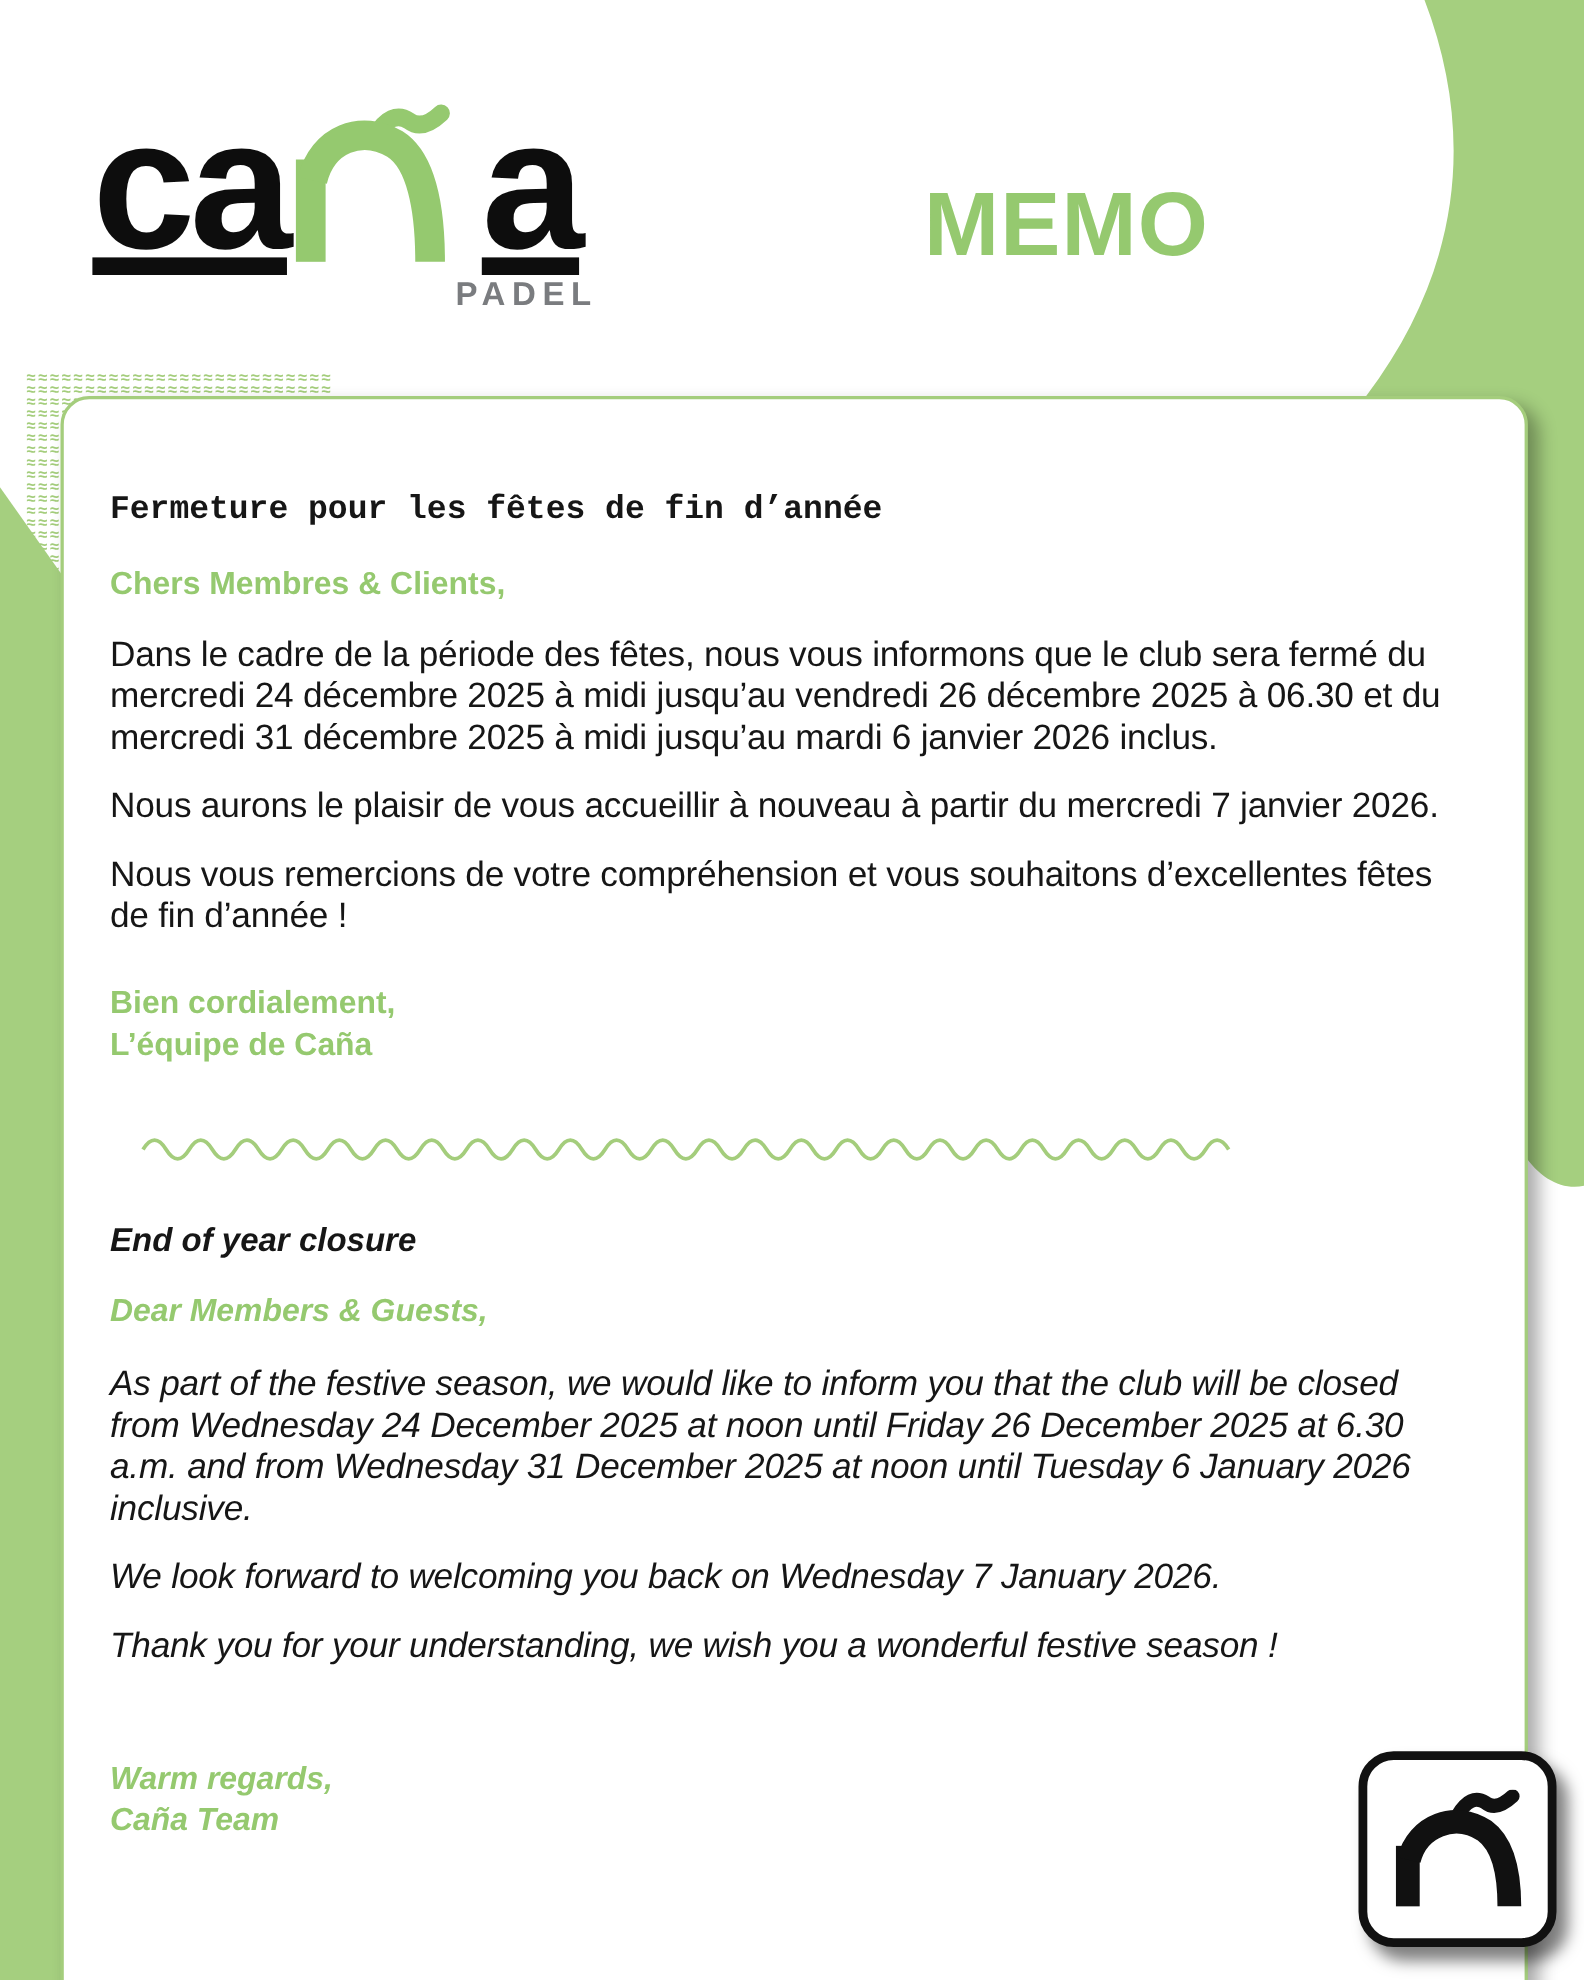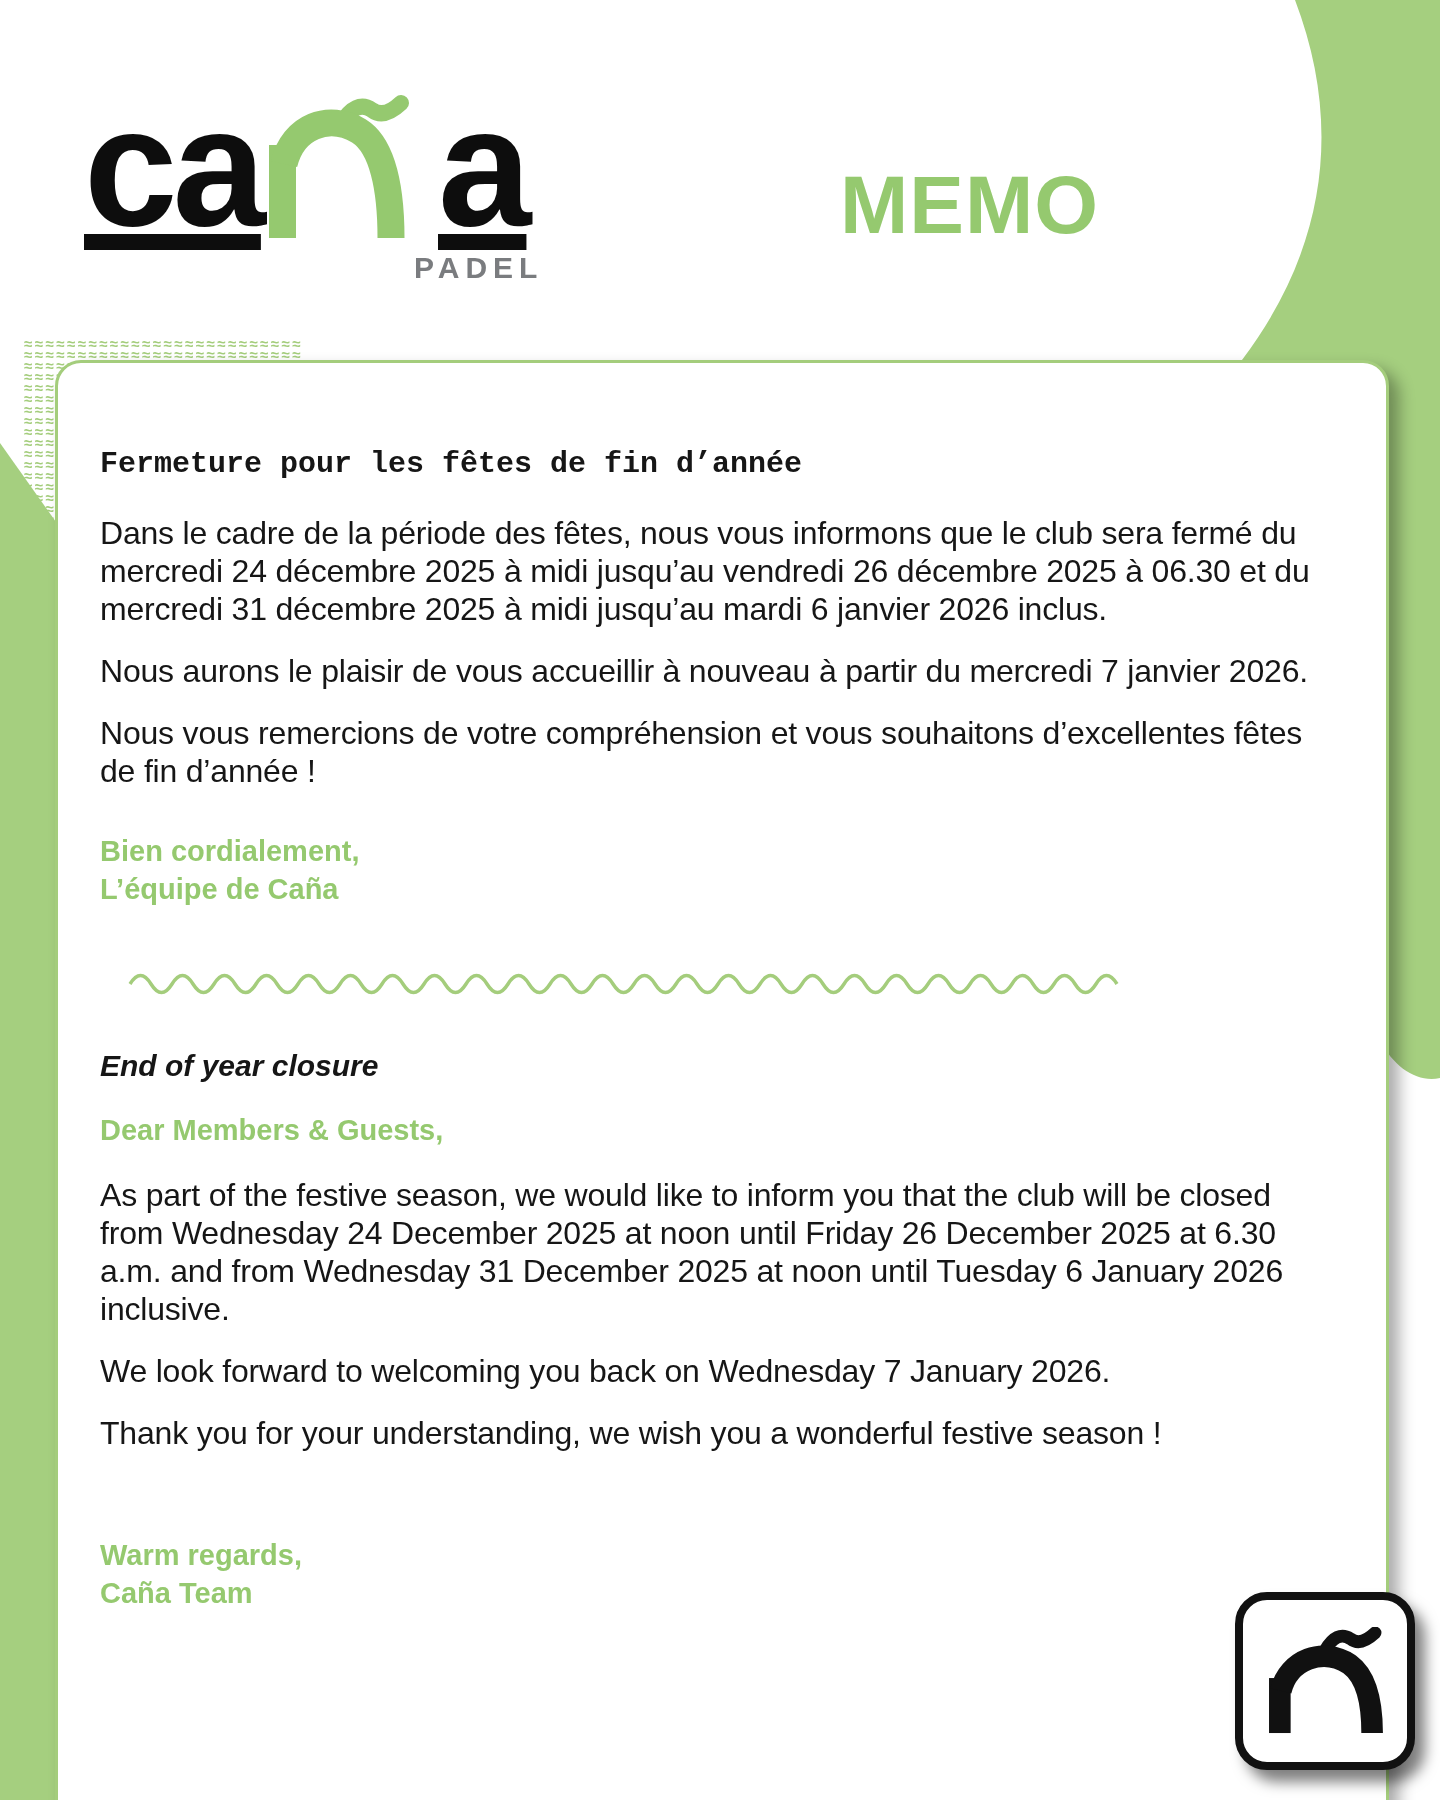--- a/index.html
+++ b/index.html
@@ -57,21 +57,21 @@
     box-shadow:10px 9px 16px rgba(0,0,0,0.33);
     padding:84px 40px 40px 42px;
   }
   .card p,.card h1,.card h2{white-space:pre-line;}
   .fr-heading{font-size:30px;line-height:35px;font-weight:bold;margin-bottom:32px;color:var(--ink);font-family:Liberation Mono, monospace;}
   .salutation{font-size:29px;line-height:35px;font-weight:bold;color:var(--green-text);margin-bottom:26px;}
   .body-par{font-size:32px;line-height:38px;letter-spacing:-0.2px;margin-bottom:24px;color:var(--ink);}
   .par-last-fr{margin-bottom:42px;}
   .signoff{font-size:29px;line-height:38px;font-weight:bold;color:var(--green-text);margin-bottom:62px;}
   .wave-divider{margin:0 0 48px 28px;height:26px;}
-  .en{}
+  .en{font-style:italic;}
   .en-heading{font-size:30px;line-height:35px;font-weight:bold;font-style:italic;margin-bottom:30px;color:var(--ink);}
   .en-sal{margin-bottom:28px;}
   .par-last-en{margin-bottom:84px;}
   .signoff-en{margin-bottom:0;}
   
   .badge{
     position:absolute;left:1235px;top:1592px;z-index:4;
     width:180px;height:178px;
     background:#ffffff;
     border:8px solid #111111;
@@ -107,20 +107,21 @@
   <span class="logo-text logo-a">a</span>
 
   <div class="logo-sub">PADEL</div>
 
   <div class="memo-title">MEMO</div>
 
   <div class="card">
 
     <h1 class="fr-heading">Fermeture pour les fêtes de fin d’année</h1>
 
+    <p class="salutation">Chers Membres &amp; Clients,</p>
 
     <p class="body-par">Dans le cadre de la période des fêtes, nous vous informons que le club sera fermé du
 mercredi 24 décembre 2025 à midi jusqu’au vendredi 26 décembre 2025 à 06.30 et du
 mercredi 31 décembre 2025 à midi jusqu’au mardi 6 janvier 2026 inclus.</p>
 
     <p class="body-par">Nous aurons le plaisir de vous accueillir à nouveau à partir du mercredi 7 janvier 2026.</p>
 
     <p class="body-par par-last-fr">Nous vous remercions de votre compréhension et vous souhaitons d’excellentes fêtes
 de fin d’année !</p>
 

